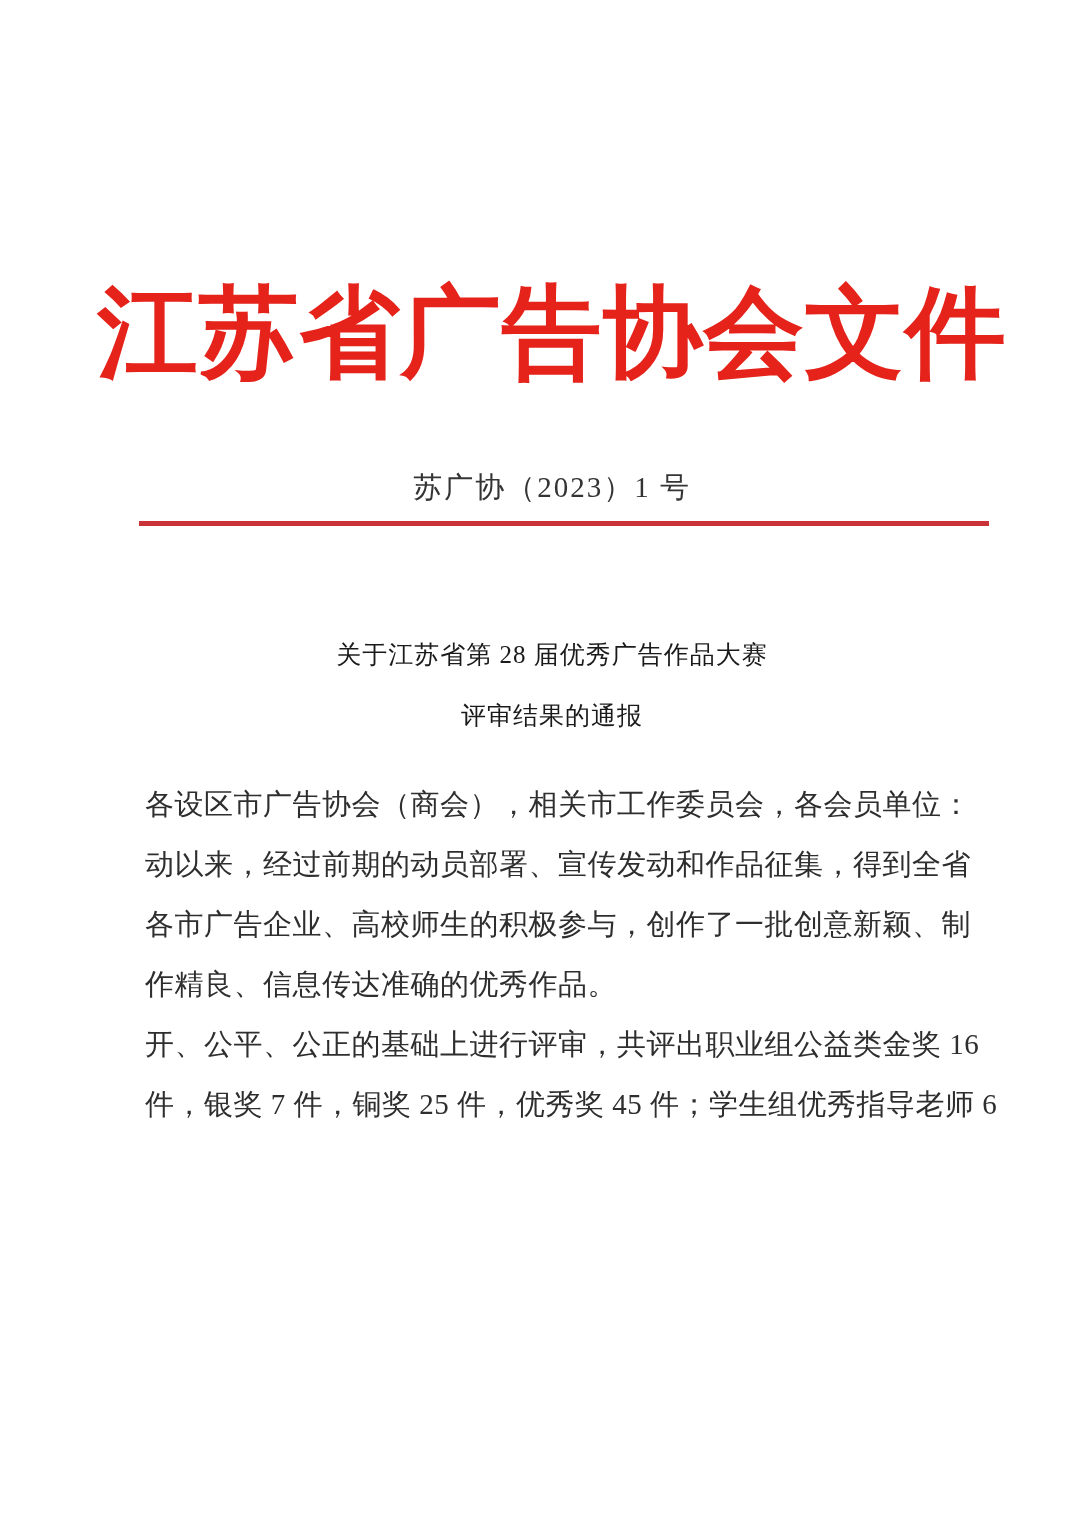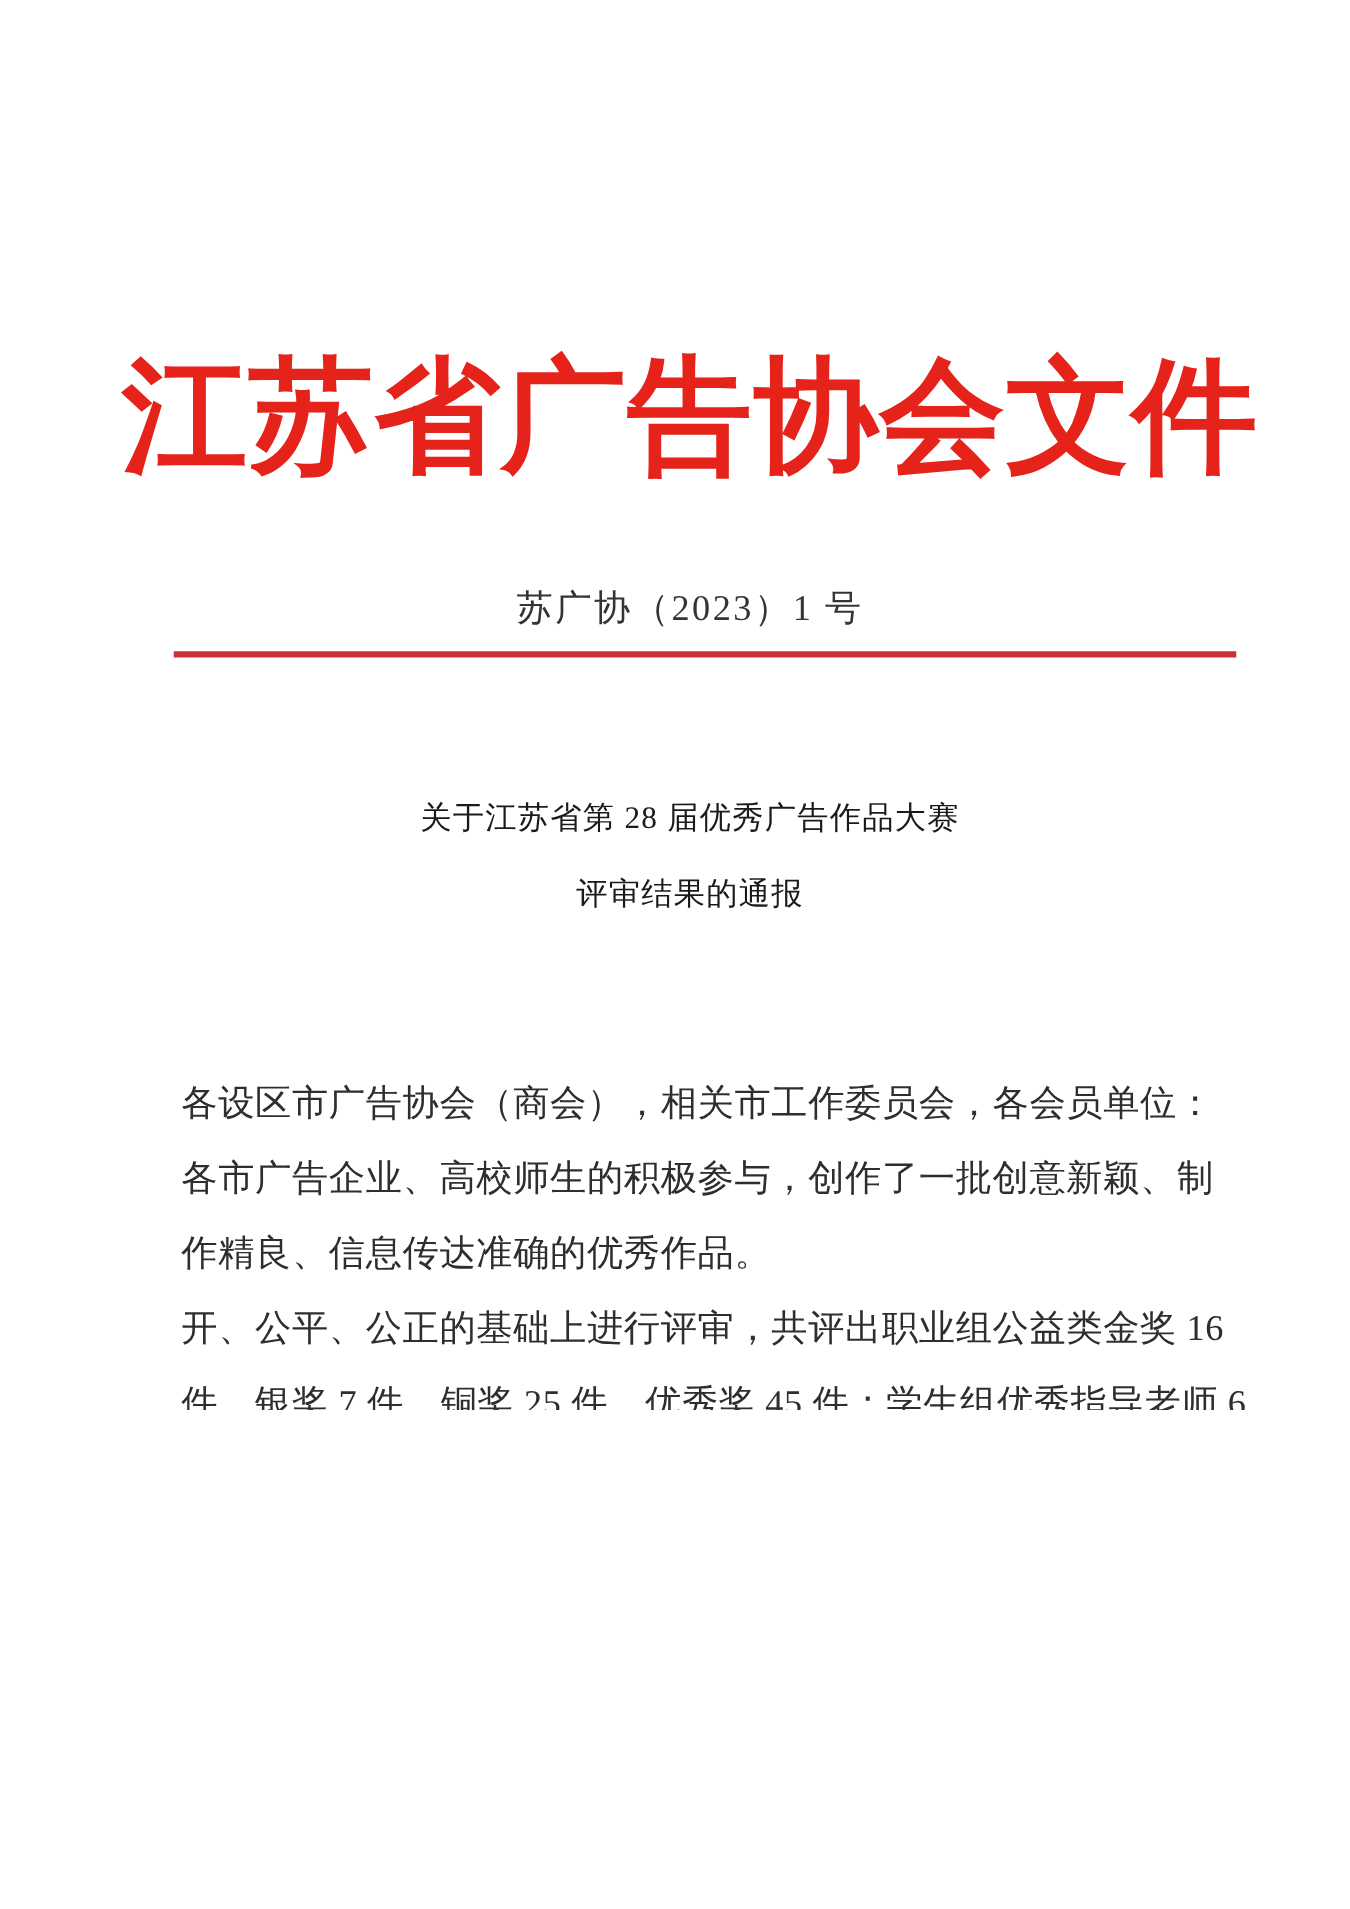--- a/index.html
+++ b/index.html
@@ -56,21 +56,21 @@
     width: 100%;
     text-align: center;
     font-size: 25px;
     font-weight: 400;
     line-height: 61px;
     color: var(--heading-text, #1a1a1a);
     letter-spacing: 1px;
   }
   .body-text {
     position: absolute;
-    top: 853px;
+    top: 774px;
     left: 133px;
     width: 824px;
     font-size: 29px;
     line-height: 60px;
     color: var(--body-text, #2e2e2e);
     letter-spacing: 0.5px;
   }
   .body-text .line {
     white-space: nowrap;
   }
@@ -97,20 +97,21 @@
 
   <div class="red-rule"></div>
 
   <div class="doc-title">
     <div>关于江苏省第 28 届优秀广告作品大赛</div>
     <div>评审结果的通报</div>
   </div>
 
   <div class="body-text">
     <div class="line">各设区市广告协会（商会），相关市工作委员会，各会员单位：</div>
+    <div class="line">动以来，经过前期的动员部署、宣传发动和作品征集，得到全省</div>
     <div class="line">各市广告企业、高校师生的积极参与，创作了一批创意新颖、制</div>
     <div class="line">作精良、信息传达准确的优秀作品。</div>
     <div class="line">开、公平、公正的基础上进行评审，共评出职业组公益类金奖 16</div>
     <div class="line">件，银奖 7 件，铜奖 25 件，优秀奖 45 件；学生组优秀指导老师 6</div>
   </div>
 
   <div class="page-number">— 1 —</div>
 
 </div>
 

